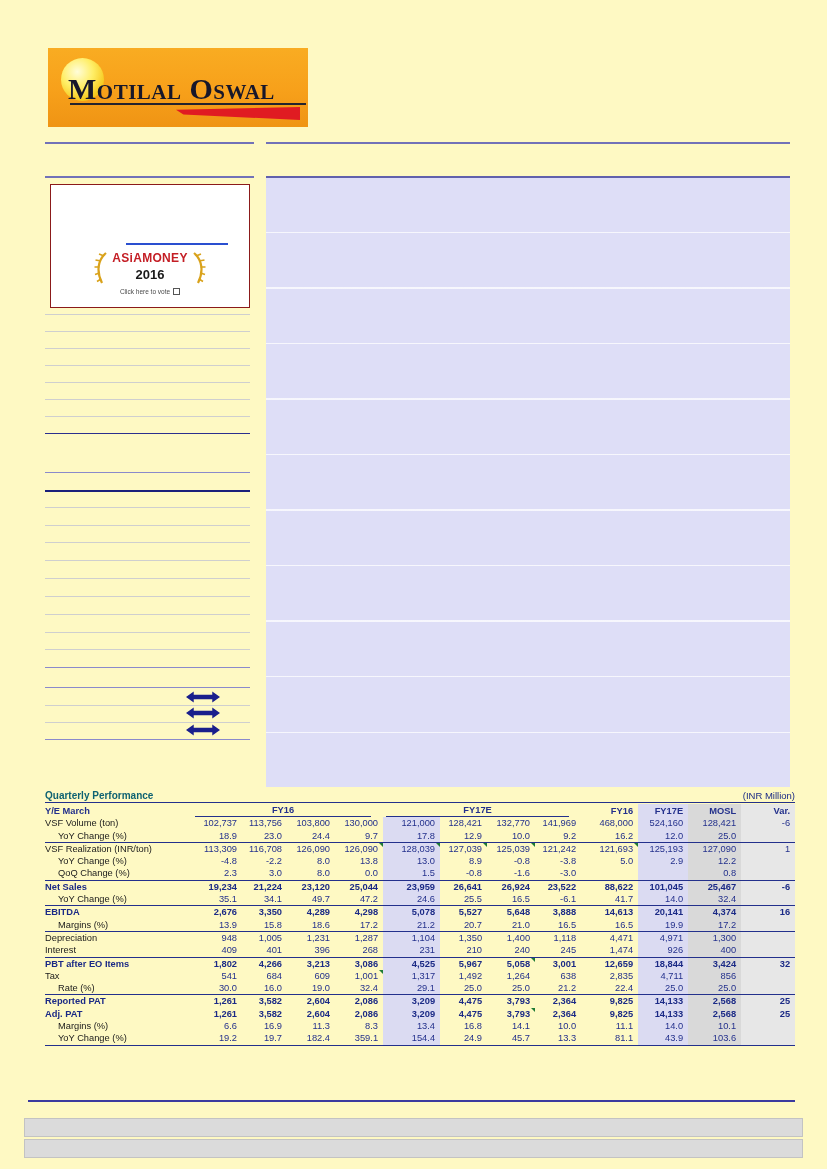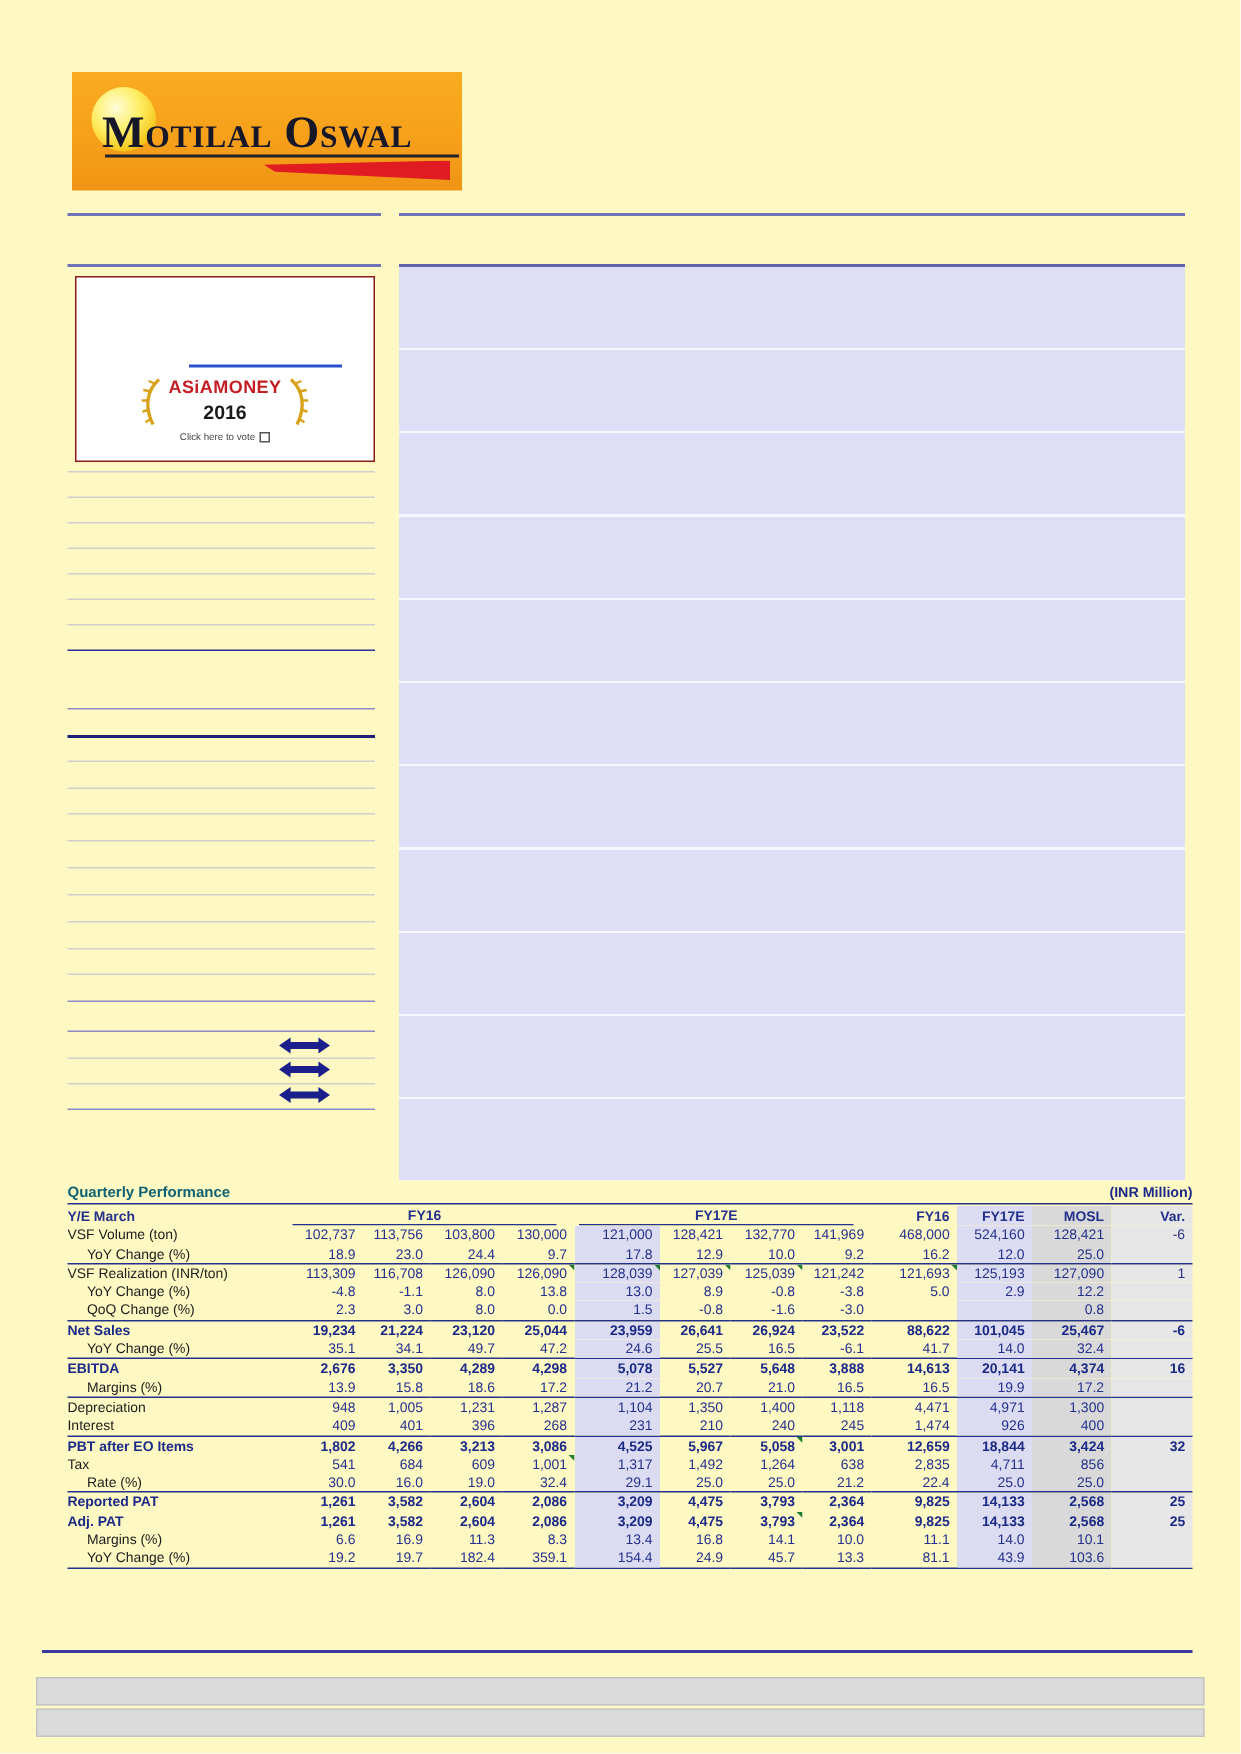--- a/index.html
+++ b/index.html
@@ -37,21 +37,21 @@
   
   .content-panel{position:absolute;left:266px;top:176px;width:524px;height:609px;
     background:#DEDEF7;border-top:2px solid #6161AC;
     background-image:repeating-linear-gradient(180deg,transparent 0 54px,rgba(255,255,255,.75) 54px 55.5px);}
 
   
   .qwrap{position:absolute;left:45px;top:789px;width:750px;}
   .qtitlebar{display:flex;justify-content:space-between;align-items:flex-end;
     border-bottom:1.5px solid #23308C;padding-bottom:1px;height:12px;}
   .qtitle{color:#0F6272;font-weight:bold;font-size:10px;}
-  .qunit{color:#1B2A86;font-weight:bold;font-size:9.5px;margin-left:48px;}
+  .qunit{color:#1B2A86;font-weight:normal;font-size:9.5px;margin-left:48px;}
   table.qt{width:750px;border-collapse:collapse;table-layout:fixed;margin-top:1px;}
   .qt th,.qt td{padding:0 5px 0 0;height:12.3px;line-height:12.3px;font-size:9.3px;
     white-space:nowrap;overflow:hidden;position:relative;}
   .qt th{color:#23308C;font-weight:bold;}
   .qt .hl{text-align:left;padding-left:0;}
   .qt .hr,.qt td.num{text-align:right;}
   .qt th.spanh div{border-bottom:1.4px solid #23308C;margin:0 7px 0 3px;text-align:center;}
   .qt thead tr.subrow th{border-bottom:1.4px solid #23308C;}
   .qt td.lbl{color:#1a1a1a;text-align:left;padding-left:0;}
   .qt td.lbl.indent{padding-left:13px;}
@@ -226,21 +226,21 @@
             <td class="num ">125,039<span class="flag"></span></td>
             <td class="num ">121,242</td>
             <td class="num ">121,693<span class="flag"></span></td>
             <td class="num c-lav">125,193</td>
             <td class="num c-mosl">127,090</td>
             <td class="num c-var">1</td>
           </tr>
           <tr>
             <td class="lbl indent">YoY Change (%)</td>
             <td class="num ">-4.8</td>
-            <td class="num ">-1.1</td>
+            <td class="num ">-2.2</td>
             <td class="num ">8.0</td>
             <td class="num ">13.8</td>
             <td class="num c-lav">13.0</td>
             <td class="num ">8.9</td>
             <td class="num ">-0.8</td>
             <td class="num ">-3.8</td>
             <td class="num ">5.0</td>
             <td class="num c-lav">2.9</td>
             <td class="num c-mosl">12.2</td>
             <td class="num c-var"></td>

